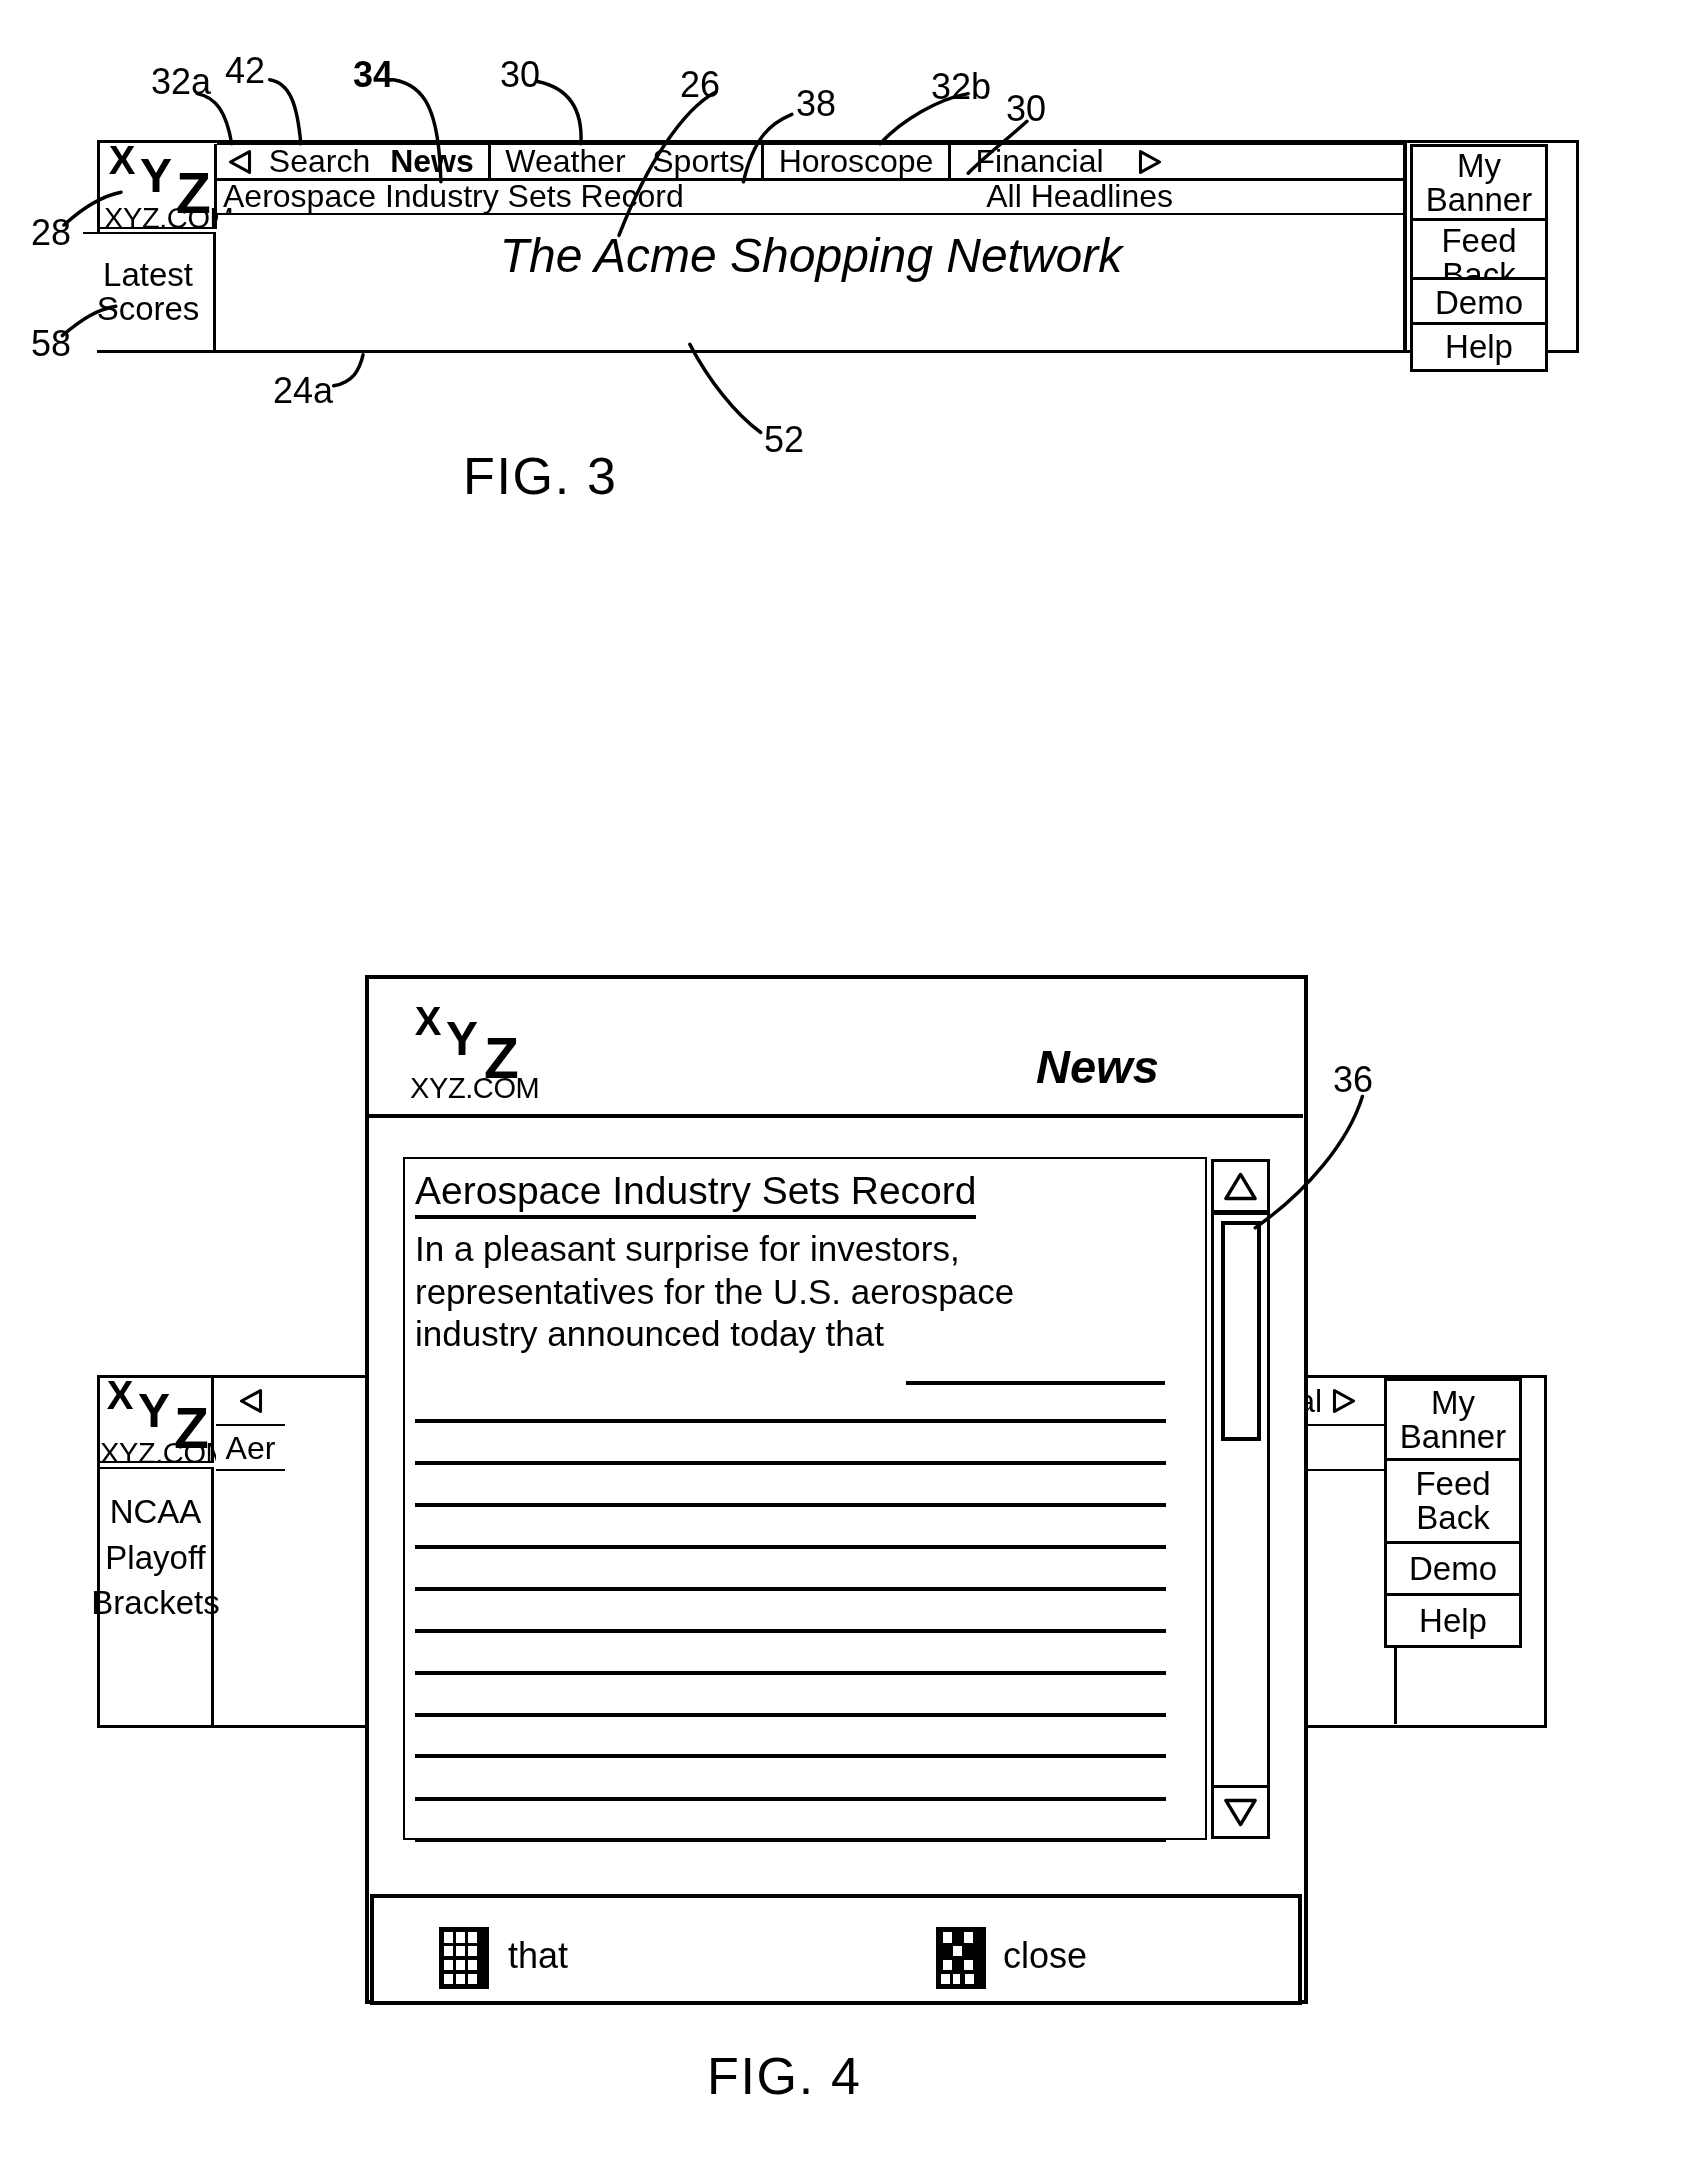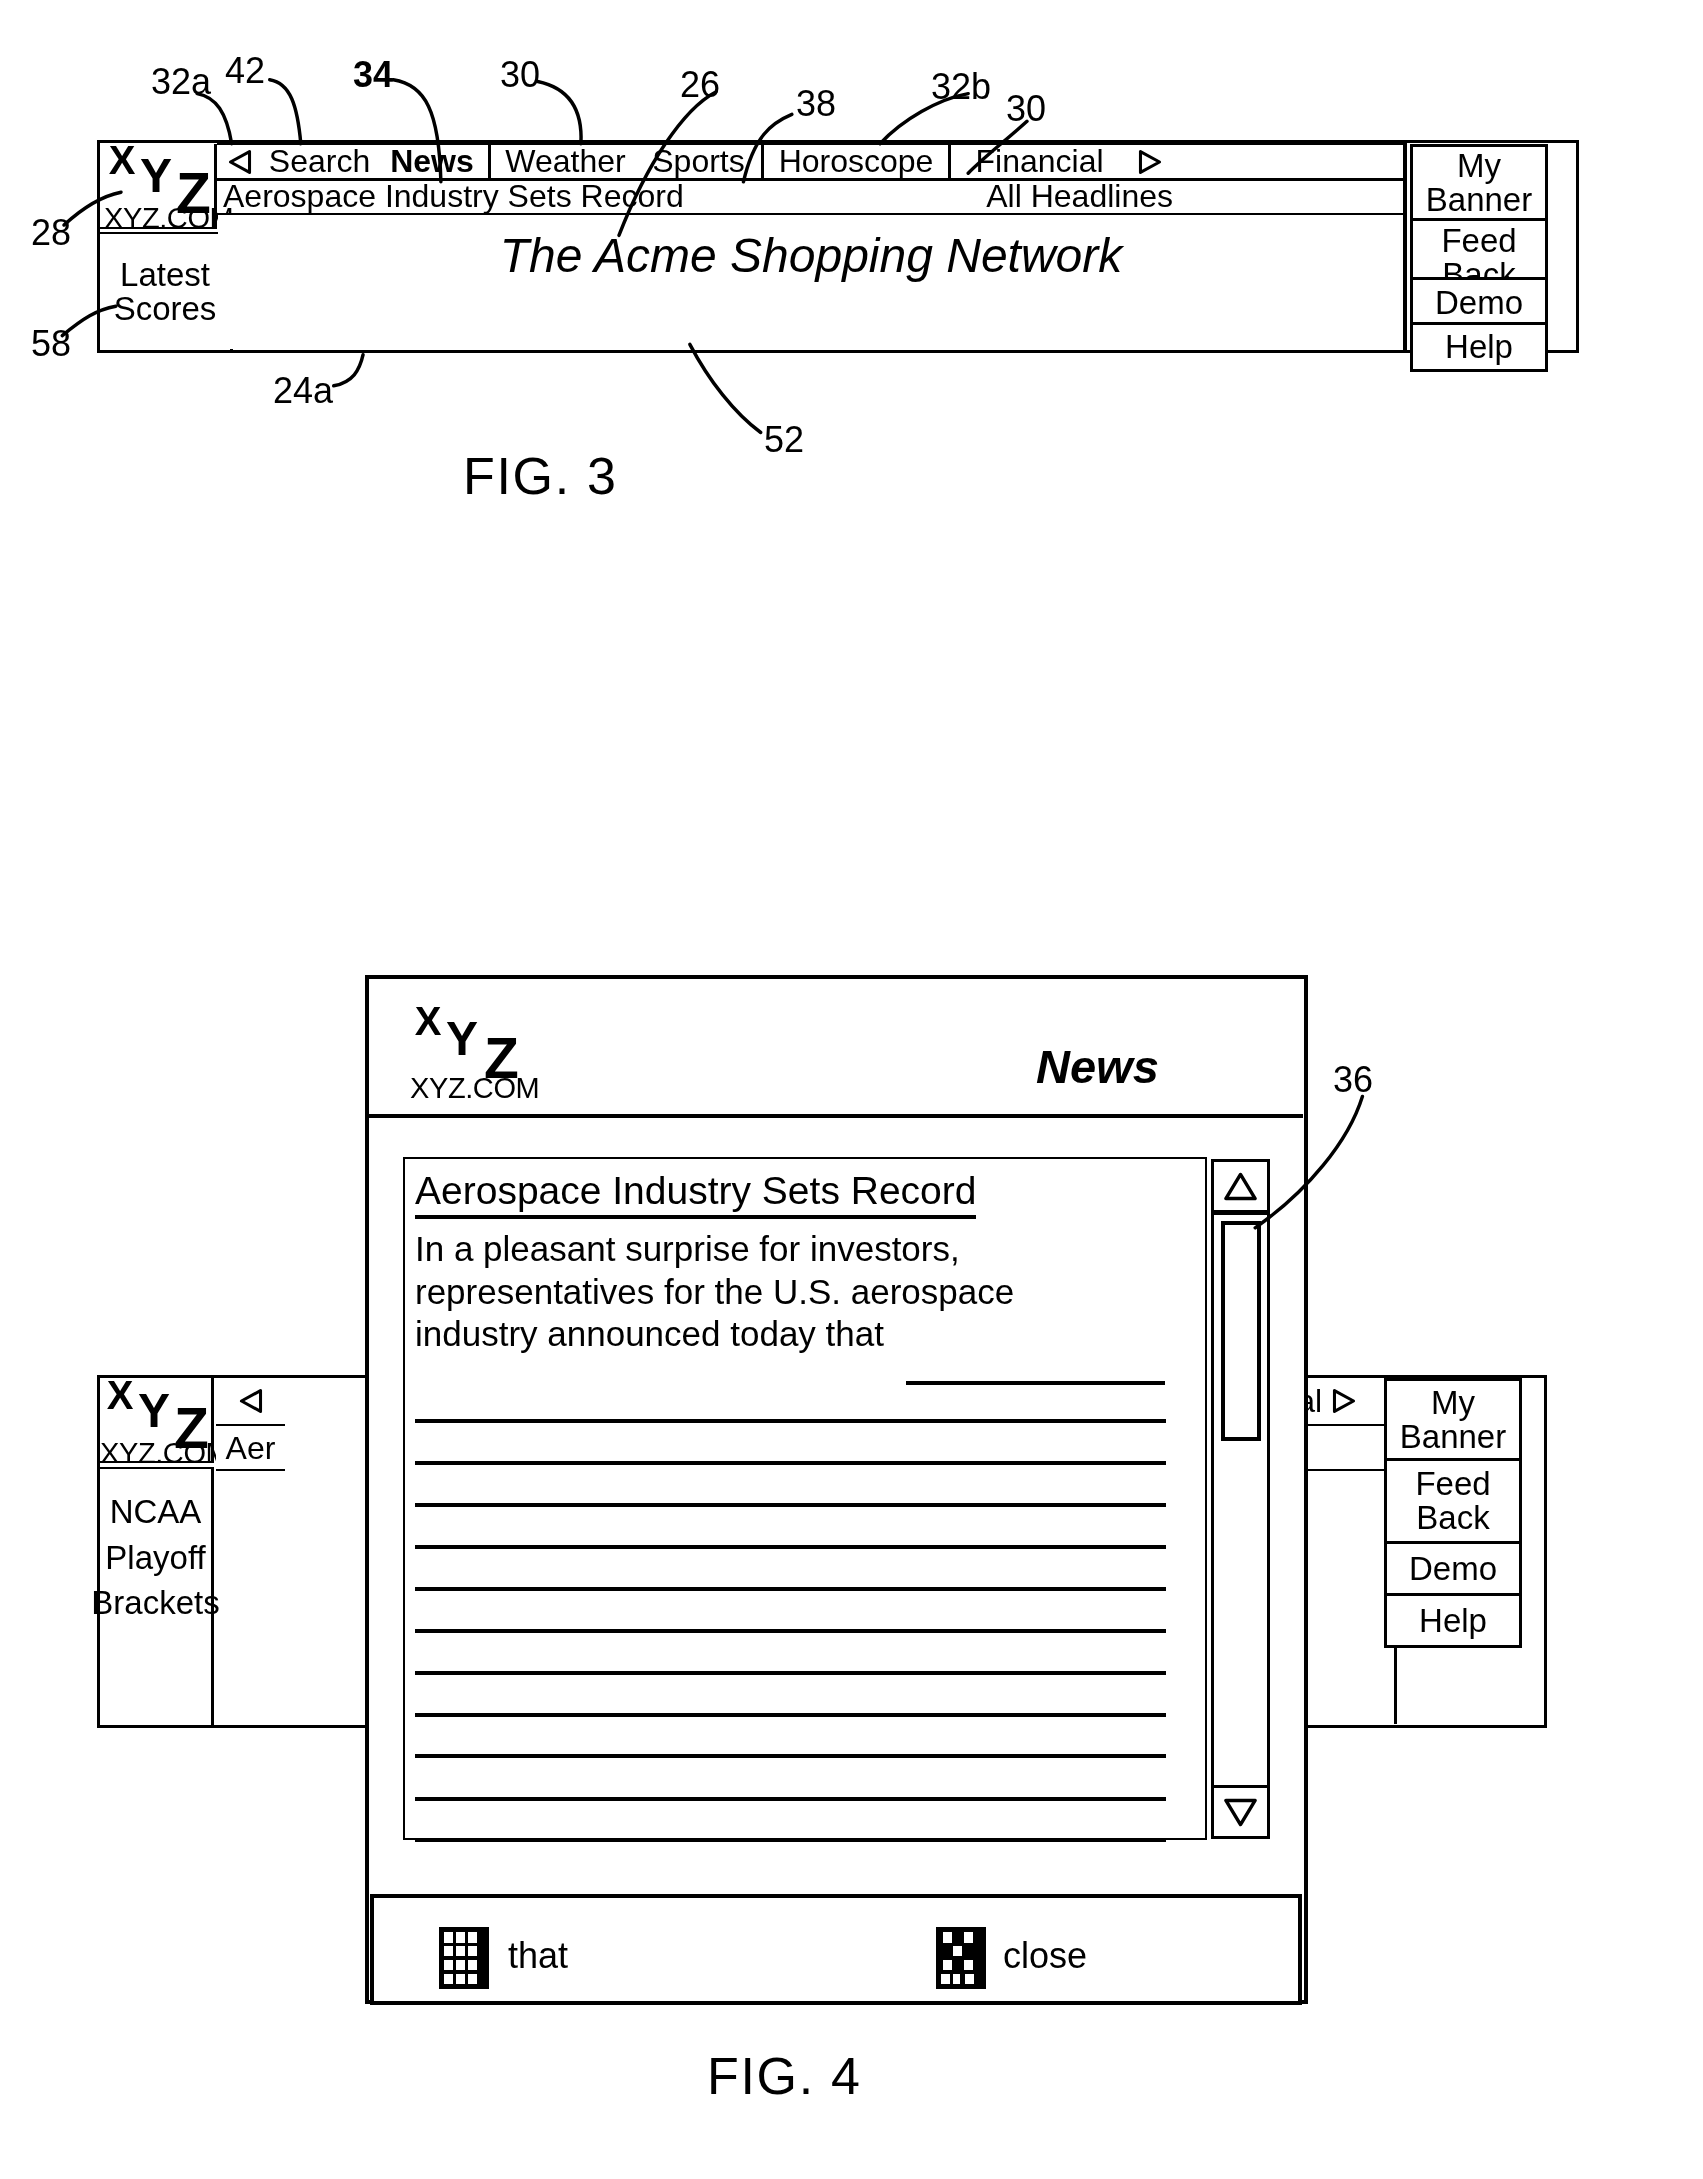--- a/index.html
+++ b/index.html
@@ -169,21 +169,21 @@
     <div class="box" style="left:97px; top:140px; width:1482px; height:213px;"></div>
 
     <div class="cell" style="left:100px; top:144px; width:117px; height:85px; border-right:3.5px solid #000; border-bottom:2.6px solid #000;"></div>
     <div class="xyz-logo" style="left:107px; top:141px; width:112px; height:86px;">
       <span class="lx" style="left:1.7px; top:-3.5px;">X</span>
       <span class="ly" style="left:33px; top:7px;">Y</span>
       <span class="lz" style="left:69px; top:19px;">Z</span>
     </div>
     <div class="dotcom" style="left:104px; top:202px;">XYZ.COM</div>
 
-    <div class="cell" style="left:100px; top:232px; width:133px; height:118px; border-right:3.5px solid #000; border-top:2.6px solid #000; flex-direction:column; font-size:33px;">
+    <div class="cell" style="left:83px; top:232px; width:133px; height:118px; border-right:3.5px solid #000; border-top:2.6px solid #000; flex-direction:column; font-size:33px;">
       <span>Latest</span>
       <span>Scores</span>
     </div>
 
     <div class="hline" style="left:217px; top:141px; width:1186px;"></div>
     <div class="hline" style="left:217px; top:178px; width:1186px; height:2.6px;"></div>
     <div class="hline" style="left:217px; top:213px; width:1186px; height:2.6px;"></div>
 
     <div class="navitem" style="left:221px; top:144px; width:38px; height:35px;">
       <svg width="26" height="26" viewBox="0 0 30 30">

